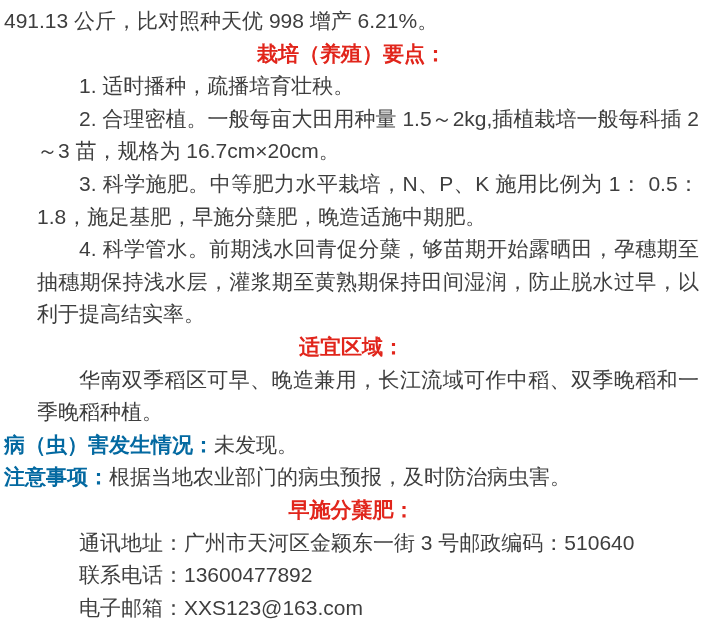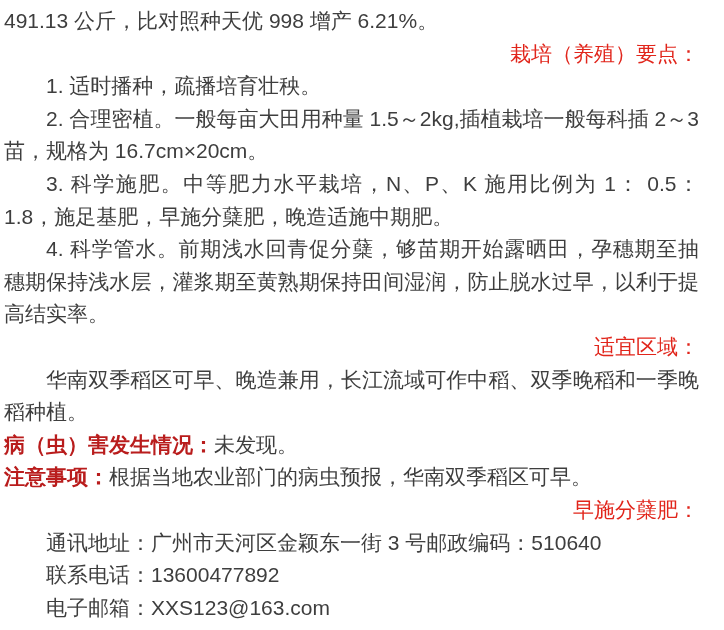--- a/index.html
+++ b/index.html
@@ -16,29 +16,29 @@
     box-sizing: border-box;
     font-family: "Liberation Sans", "DejaVu Sans", sans-serif;
     font-size: 21px;
     line-height: 32.6px;
     color: #3e3e3e;
   }
   .para {
     margin: 0;
     text-align: justify;
   }
-  .para.indent { text-indent: 2em; }
+  .para.indent { text-indent: 2em; margin-left: 33px; }
   .heading {
     margin: 0;
     color: #e1251b;
-    font-weight: normal;
-    text-align: right;
+    font-weight: bold;
+    text-align: center;
   }
   .label {
-    color: #b91c1c;
+    color: #0369a1;
     font-weight: bold;
   }
 </style>
 </head>
 <body>
 
 <div class="doc">
 
   <p class="para">491.13 公斤，比对照种天优 998 增产 6.21%。</p>
 
@@ -51,21 +51,21 @@
   <p class="para indent">3. 科学施肥。中等肥力水平栽培，N、P、K 施用比例为 1： 0.5： 1.8，施足基肥，早施分蘖肥，晚造适施中期肥。</p>
 
   <p class="para indent">4. 科学管水。前期浅水回青促分蘖，够苗期开始露晒田，孕穗期至抽穗期保持浅水层，灌浆期至黄熟期保持田间湿润，防止脱水过早，以利于提高结实率。</p>
 
   <p class="para heading">适宜区域：</p>
 
   <p class="para indent">华南双季稻区可早、晚造兼用，长江流域可作中稻、双季晚稻和一季晚稻种植。</p>
 
   <p class="para"><span class="label">病（虫）害发生情况：</span><span>未发现。</span></p>
 
-  <p class="para"><span class="label">注意事项：</span><span>根据当地农业部门的病虫预报，华南双季稻区可早。</span></p>
+  <p class="para"><span class="label">注意事项：</span><span>根据当地农业部门的病虫预报，及时防治病虫害。</span></p>
 
   <p class="para heading">早施分蘖肥：</p>
 
 
   <p class="para indent">通讯地址：广州市天河区金颖东一街 3 号邮政编码：510640</p>
 
   <p class="para indent">联系电话：13600477892</p>
 
   <p class="para indent">电子邮箱：XXS123@163.com</p>
 

